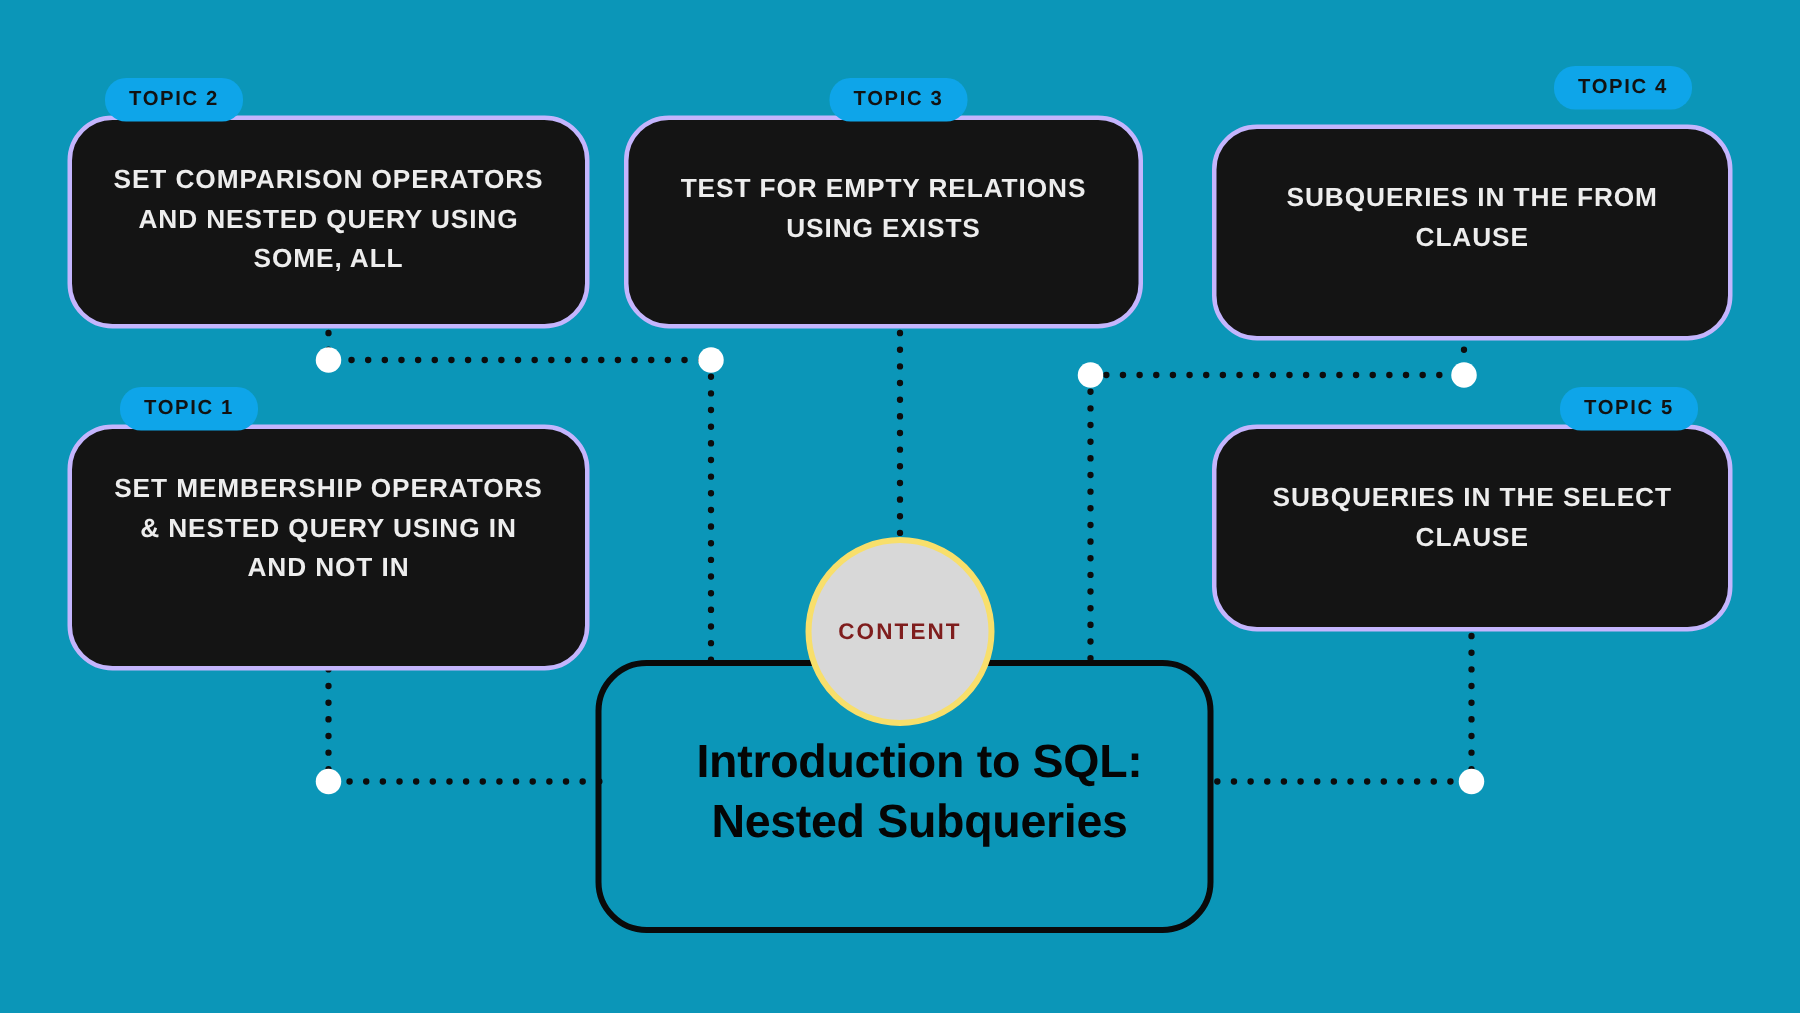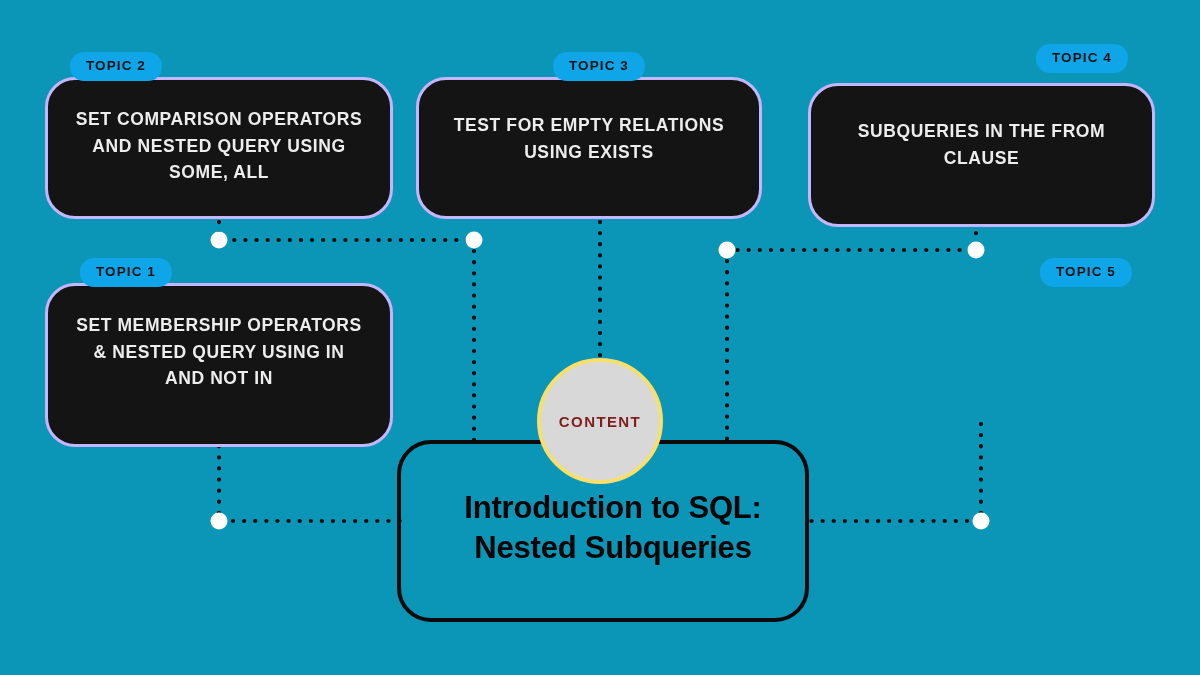--- a/index.html
+++ b/index.html
@@ -167,15 +167,18 @@
   <div class="card t4">
     <div class="card-text">SUBQUERIES IN THE FROM CLAUSE</div>
   </div>
   <div class="badge b4">TOPIC 4</div>
 
   <div class="card t1">
     <div class="card-text">SET MEMBERSHIP OPERATORS &amp; NESTED QUERY USING IN AND NOT IN</div>
   </div>
   <div class="badge b1">TOPIC 1</div>
 
+  <div class="card t5">
+    <div class="card-text">SUBQUERIES IN THE SELECT CLAUSE</div>
+  </div>
   <div class="badge b5">TOPIC 5</div>
 
 </div>
 
 </body></html>

